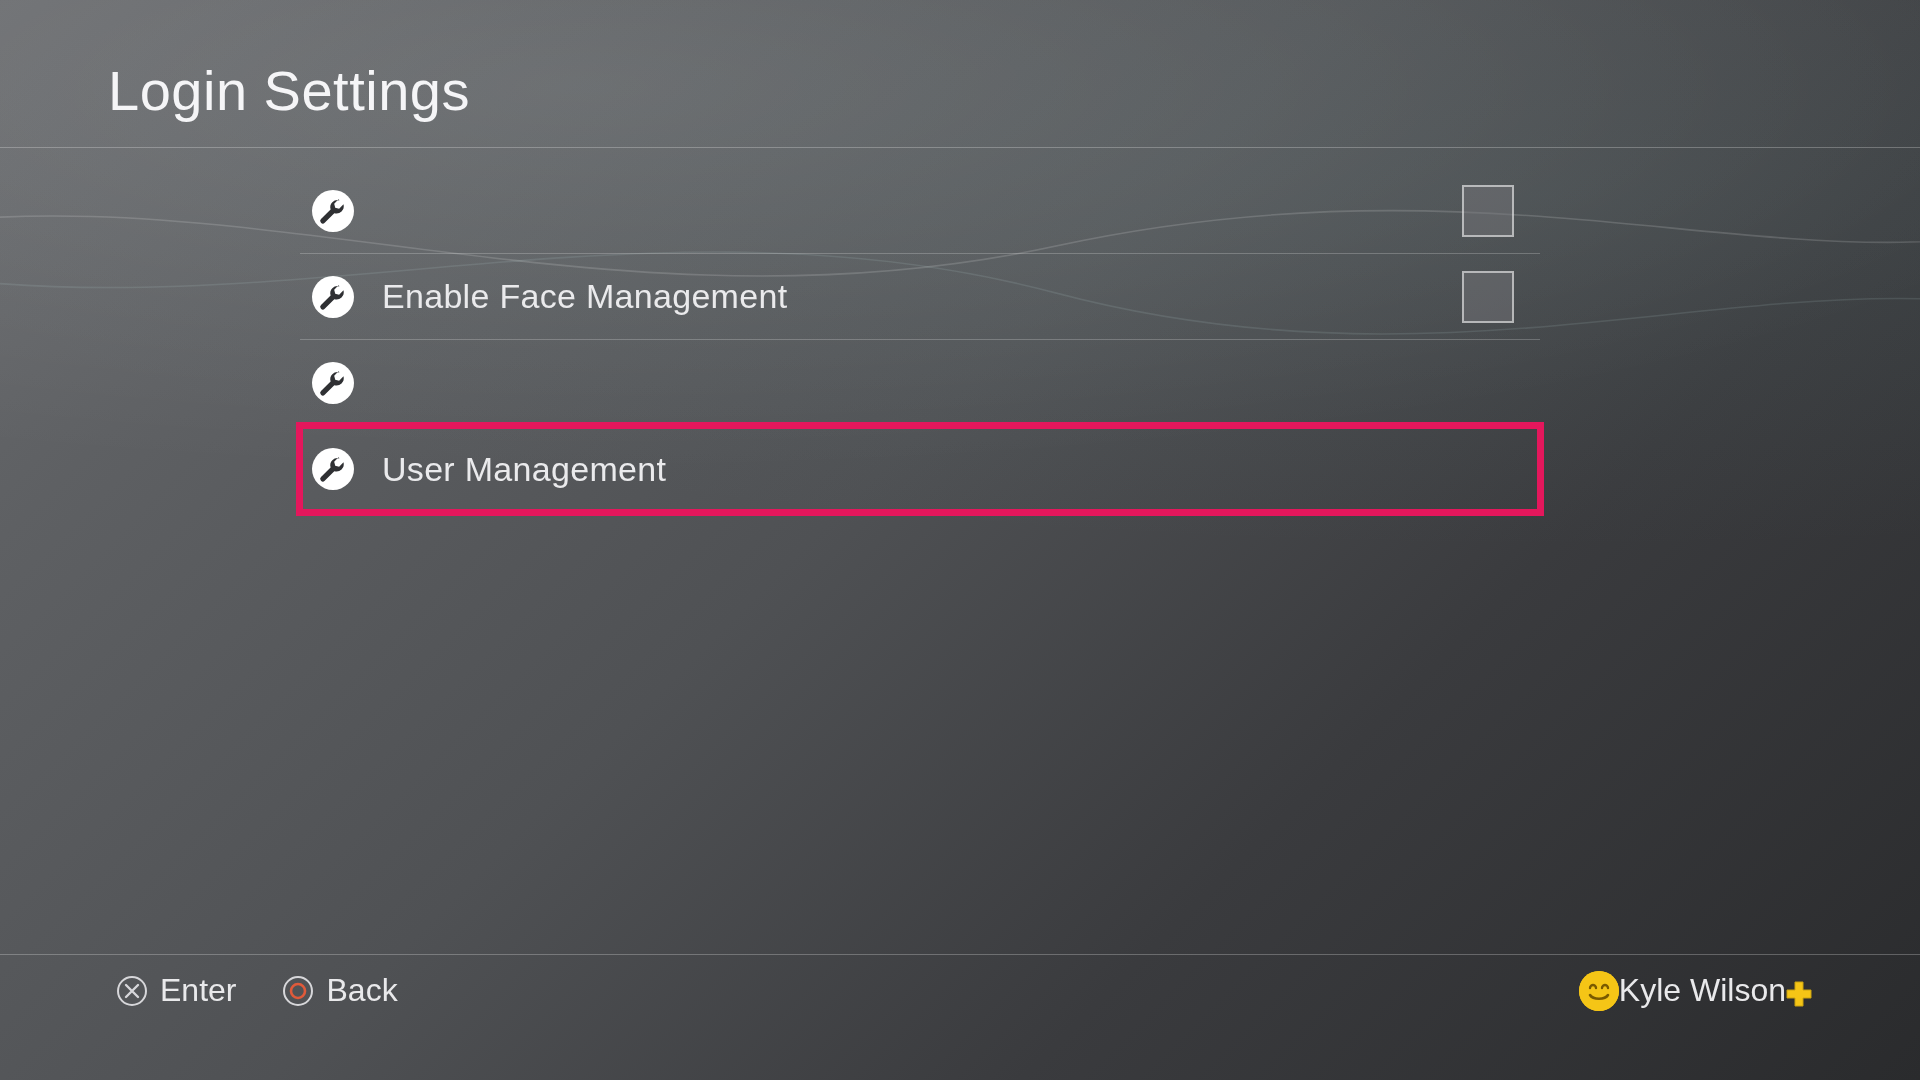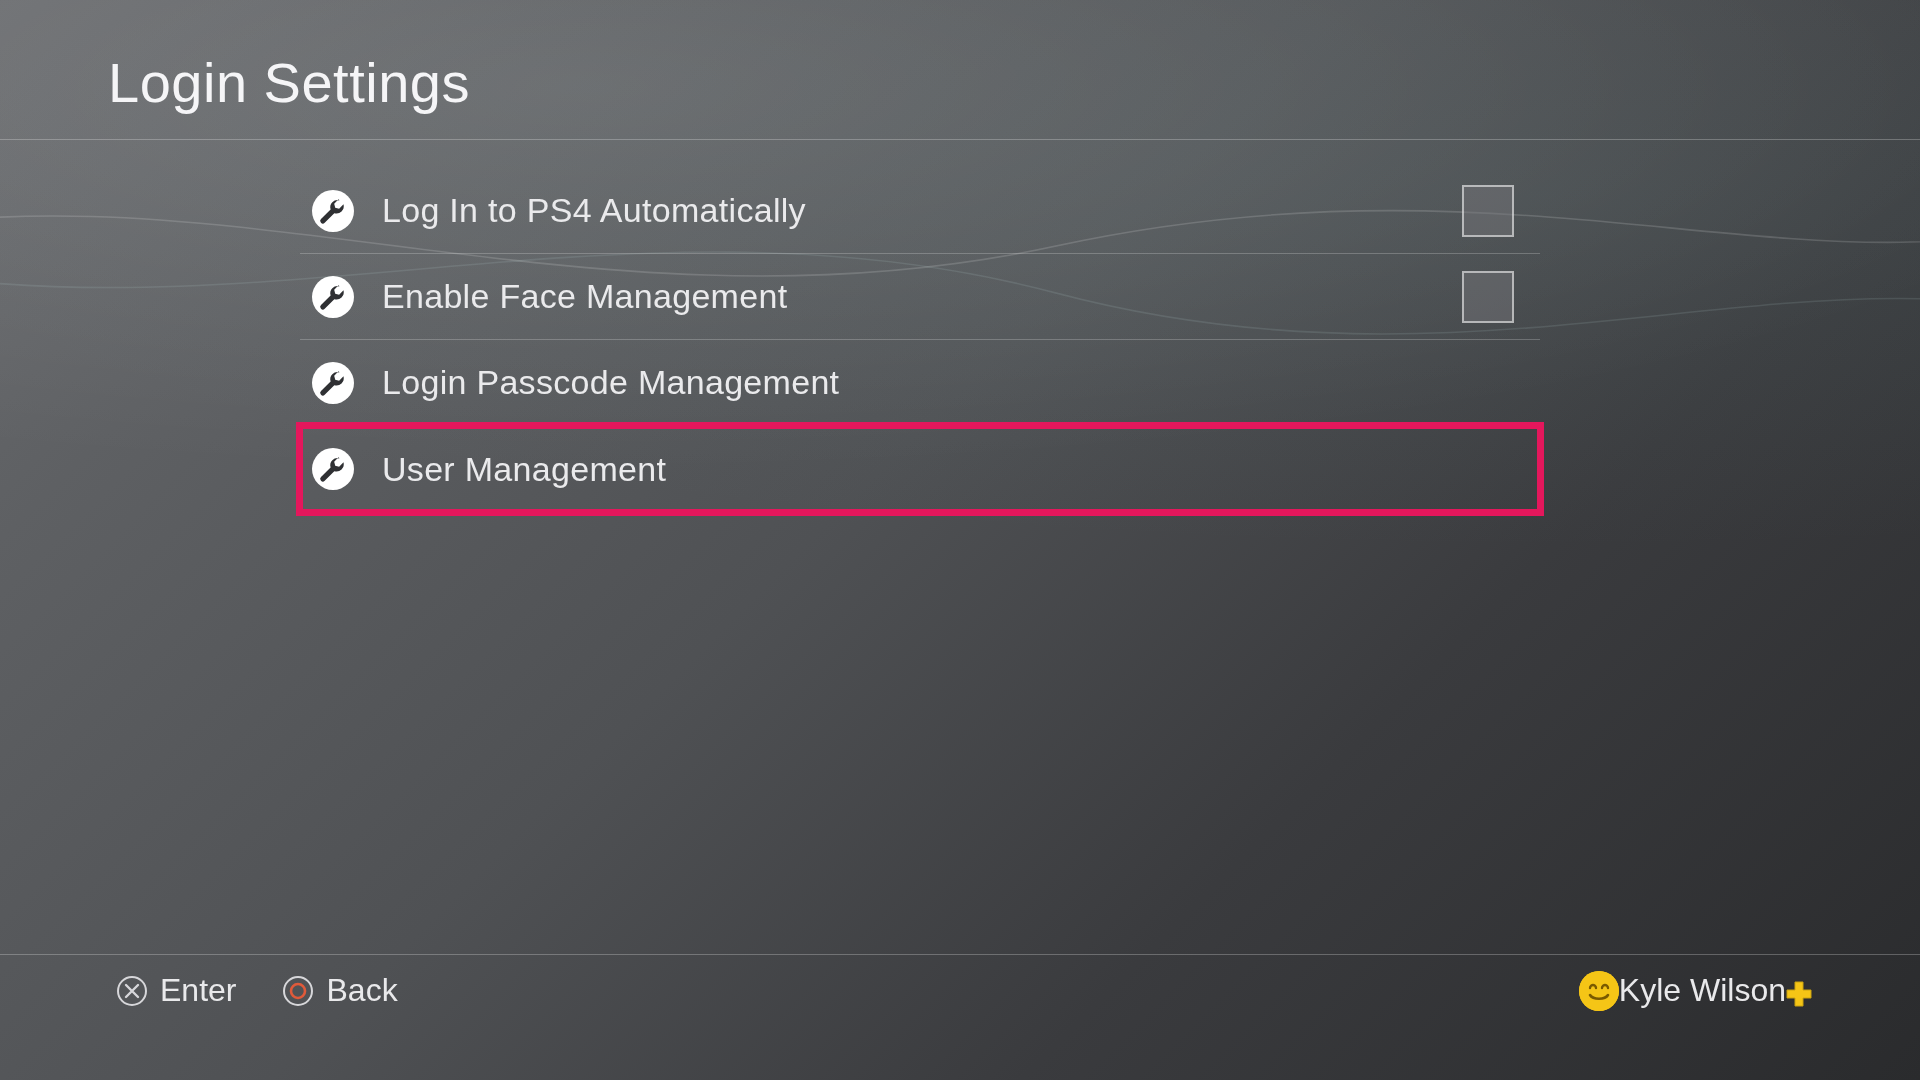--- a/index.html
+++ b/index.html
@@ -12,21 +12,21 @@
       color: #e8e8ea;
       position: relative;
     }
 
     
     .wave { position: absolute; left: -10%; width: 120%; height: 260px; pointer-events: none; opacity: .25; }
     .wave.w1 { top: 90px; }
     .wave.w2 { top: 150px; opacity: .15; }
 
     .header {
-      position: absolute; top: 4px; left: 0; right: 0;
+      position: absolute; top: 12px; left: 0; right: 0;
       padding: 46px 0 24px 108px;
       border-bottom: 1px solid rgba(255,255,255,0.25);
     }
     .header h1 { font-size: 56px; font-weight: 300; letter-spacing: .5px; color: #f5f5f7; }
 
     .list {
       position: absolute; top: 168px; left: 300px; width: 1240px;
     }
     .row {
       height: 86px; display: flex; align-items: center; gap: 28px;
@@ -84,21 +84,20 @@
 
 <div class="list">
 
   <div class="row">
     <span class="icon">
       <svg class="wrench-circle" viewBox="0 0 42 42">
           <circle cx="21" cy="21" r="21"></circle>
           <path d="M27.5 10.3a7.3 7.3 0 0 0-8.9 9.2L9 29.1a2.6 2.6 0 1 0 3.7 3.7l9.6-9.6a7.3 7.3 0 0 0 9.2-8.9l-4.4 4.4-3.9-1-1-3.9 4.3-4.5z"></path>
         </svg>
     </span>
-    <span class="label">Log In to PS4 Automatically</span>
     <span class="spacer"></span>
     <span class="checkbox"></span>
   </div>
 
   <div class="row">
     <span class="icon">
       <svg class="wrench-circle" viewBox="0 0 42 42">
           <circle cx="21" cy="21" r="21"></circle>
           <path d="M27.5 10.3a7.3 7.3 0 0 0-8.9 9.2L9 29.1a2.6 2.6 0 1 0 3.7 3.7l9.6-9.6a7.3 7.3 0 0 0 9.2-8.9l-4.4 4.4-3.9-1-1-3.9 4.3-4.5z"></path>
         </svg>
@@ -109,21 +108,20 @@
   </div>
 
 
   <div class="row">
     <span class="icon">
       <svg class="wrench-circle" viewBox="0 0 42 42">
           <circle cx="21" cy="21" r="21"></circle>
           <path d="M27.5 10.3a7.3 7.3 0 0 0-8.9 9.2L9 29.1a2.6 2.6 0 1 0 3.7 3.7l9.6-9.6a7.3 7.3 0 0 0 9.2-8.9l-4.4 4.4-3.9-1-1-3.9 4.3-4.5z"></path>
         </svg>
     </span>
-    <span class="label">Login Passcode Management</span>
   </div>
 
   <div class="row last highlight">
     <span class="icon">
       <svg class="wrench-circle" viewBox="0 0 42 42">
           <circle cx="21" cy="21" r="21"></circle>
           <path d="M27.5 10.3a7.3 7.3 0 0 0-8.9 9.2L9 29.1a2.6 2.6 0 1 0 3.7 3.7l9.6-9.6a7.3 7.3 0 0 0 9.2-8.9l-4.4 4.4-3.9-1-1-3.9 4.3-4.5z"></path>
         </svg>
     </span>
     <span class="label">User Management</span>

